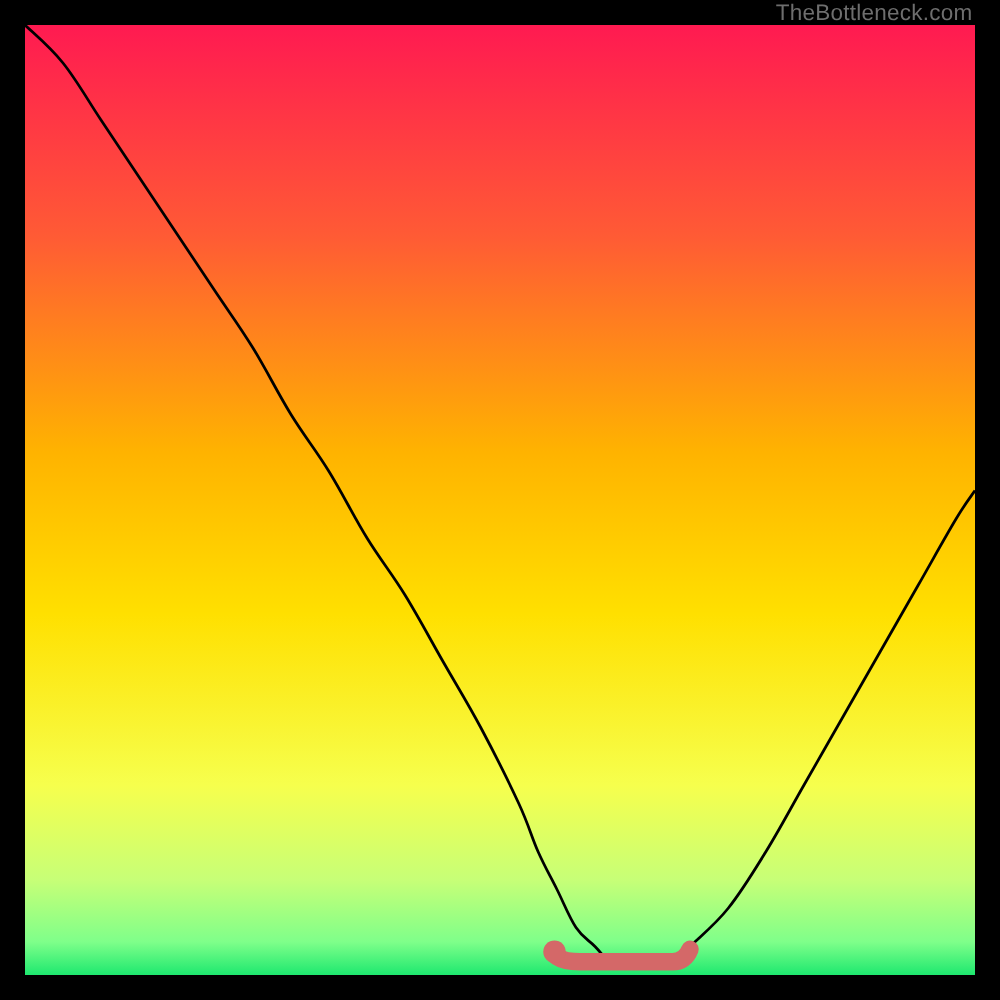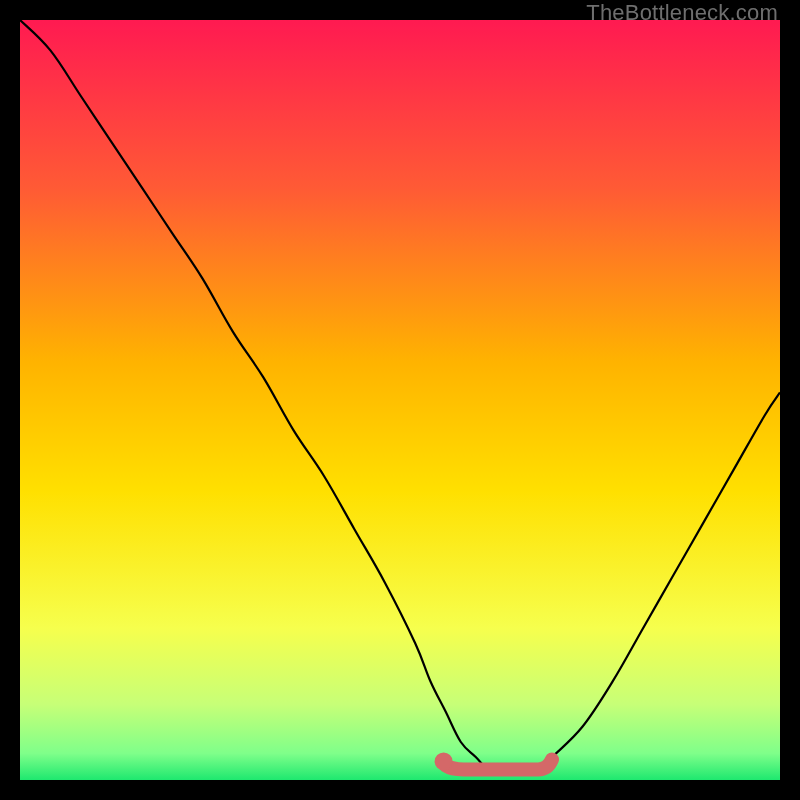--- a/index.html
+++ b/index.html
@@ -24,21 +24,21 @@
     left: 0;
     top: 0;
     width: 760px;
     height: 760px;
   }
   .watermark {
     position: absolute;
     top: 0px;
     right: 22px;
     color: #6e6e6e;
-    font-size: 22px;
+    font-size: 18px;
     font-weight: 500;
     letter-spacing: 0.2px;
   }
   svg.curve {
     position: absolute;
     left: 0;
     top: 0;
     width: 760px;
     height: 760px;
   }

